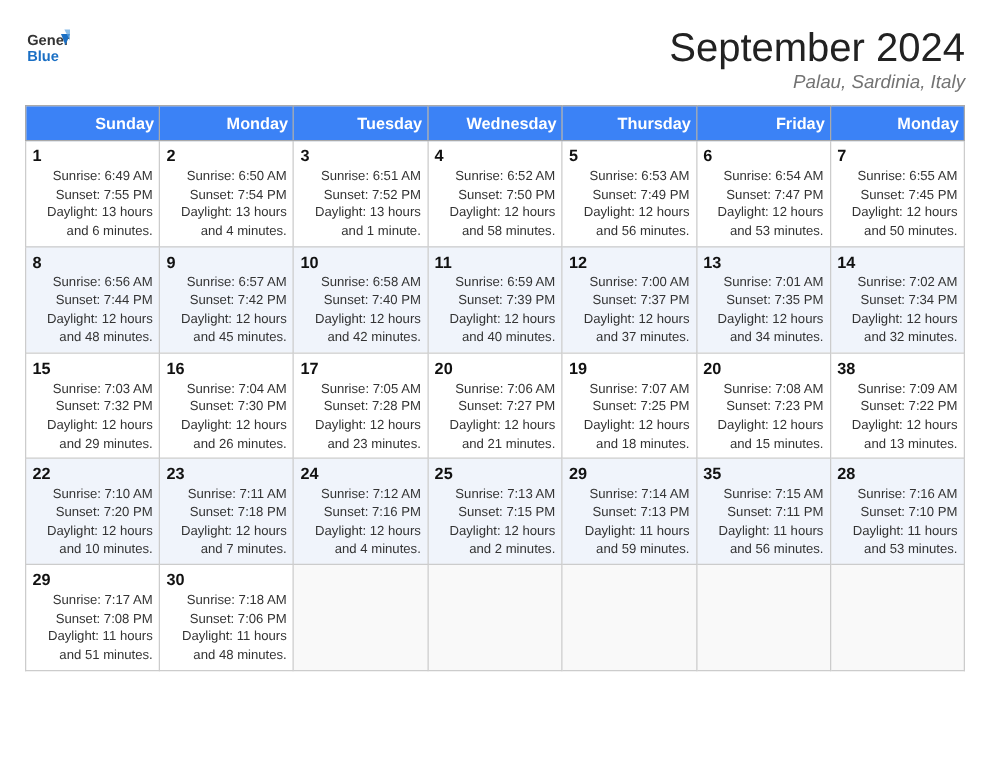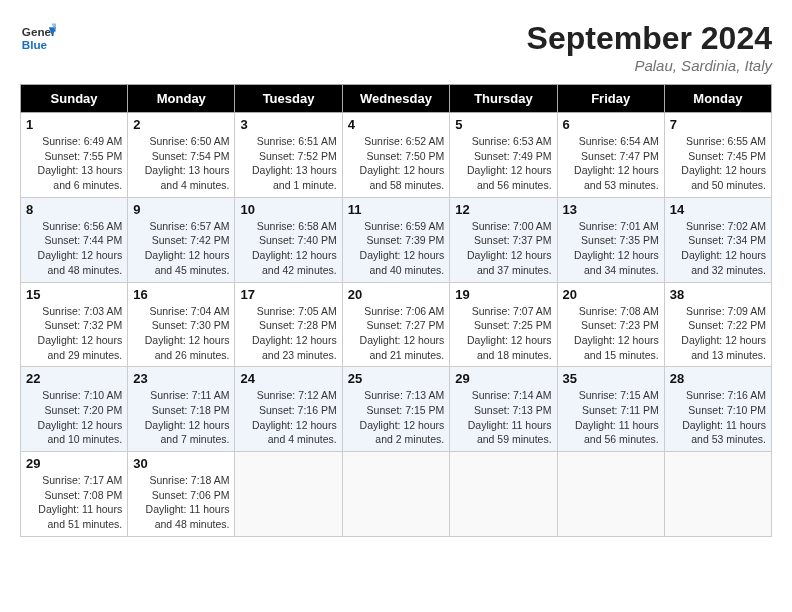--- a/index.html
+++ b/index.html
@@ -23,38 +23,38 @@
     }
     .logo-icon {
       width: 36px;
       height: 36px;
     }
     .title-area {
       text-align: right;
     }
     .month-title {
       font-size: 32px;
-      font-weight: bold;
+      font-weight: normal;
       color: #222;
     }
     .location {
       font-size: 15px;
       color: #737373;
       font-style: italic;
     }
     .calendar {
       width: 100%;
       border-collapse: collapse;
       font-size: 11px;
     }
     .calendar th {
-      background: #000000;
+      background: #3b82f6;
       color: #fff;
       padding: 6px 4px;
-      text-align: center;
+      text-align: right;
       font-size: 13px;
       font-weight: bold;
       border: 1px solid #aaa;
     }
     .calendar td {
       vertical-align: top;
       border: 1px solid #ccc;
       padding: 4px 5px;
       width: 108px;
       min-height: 80px;

